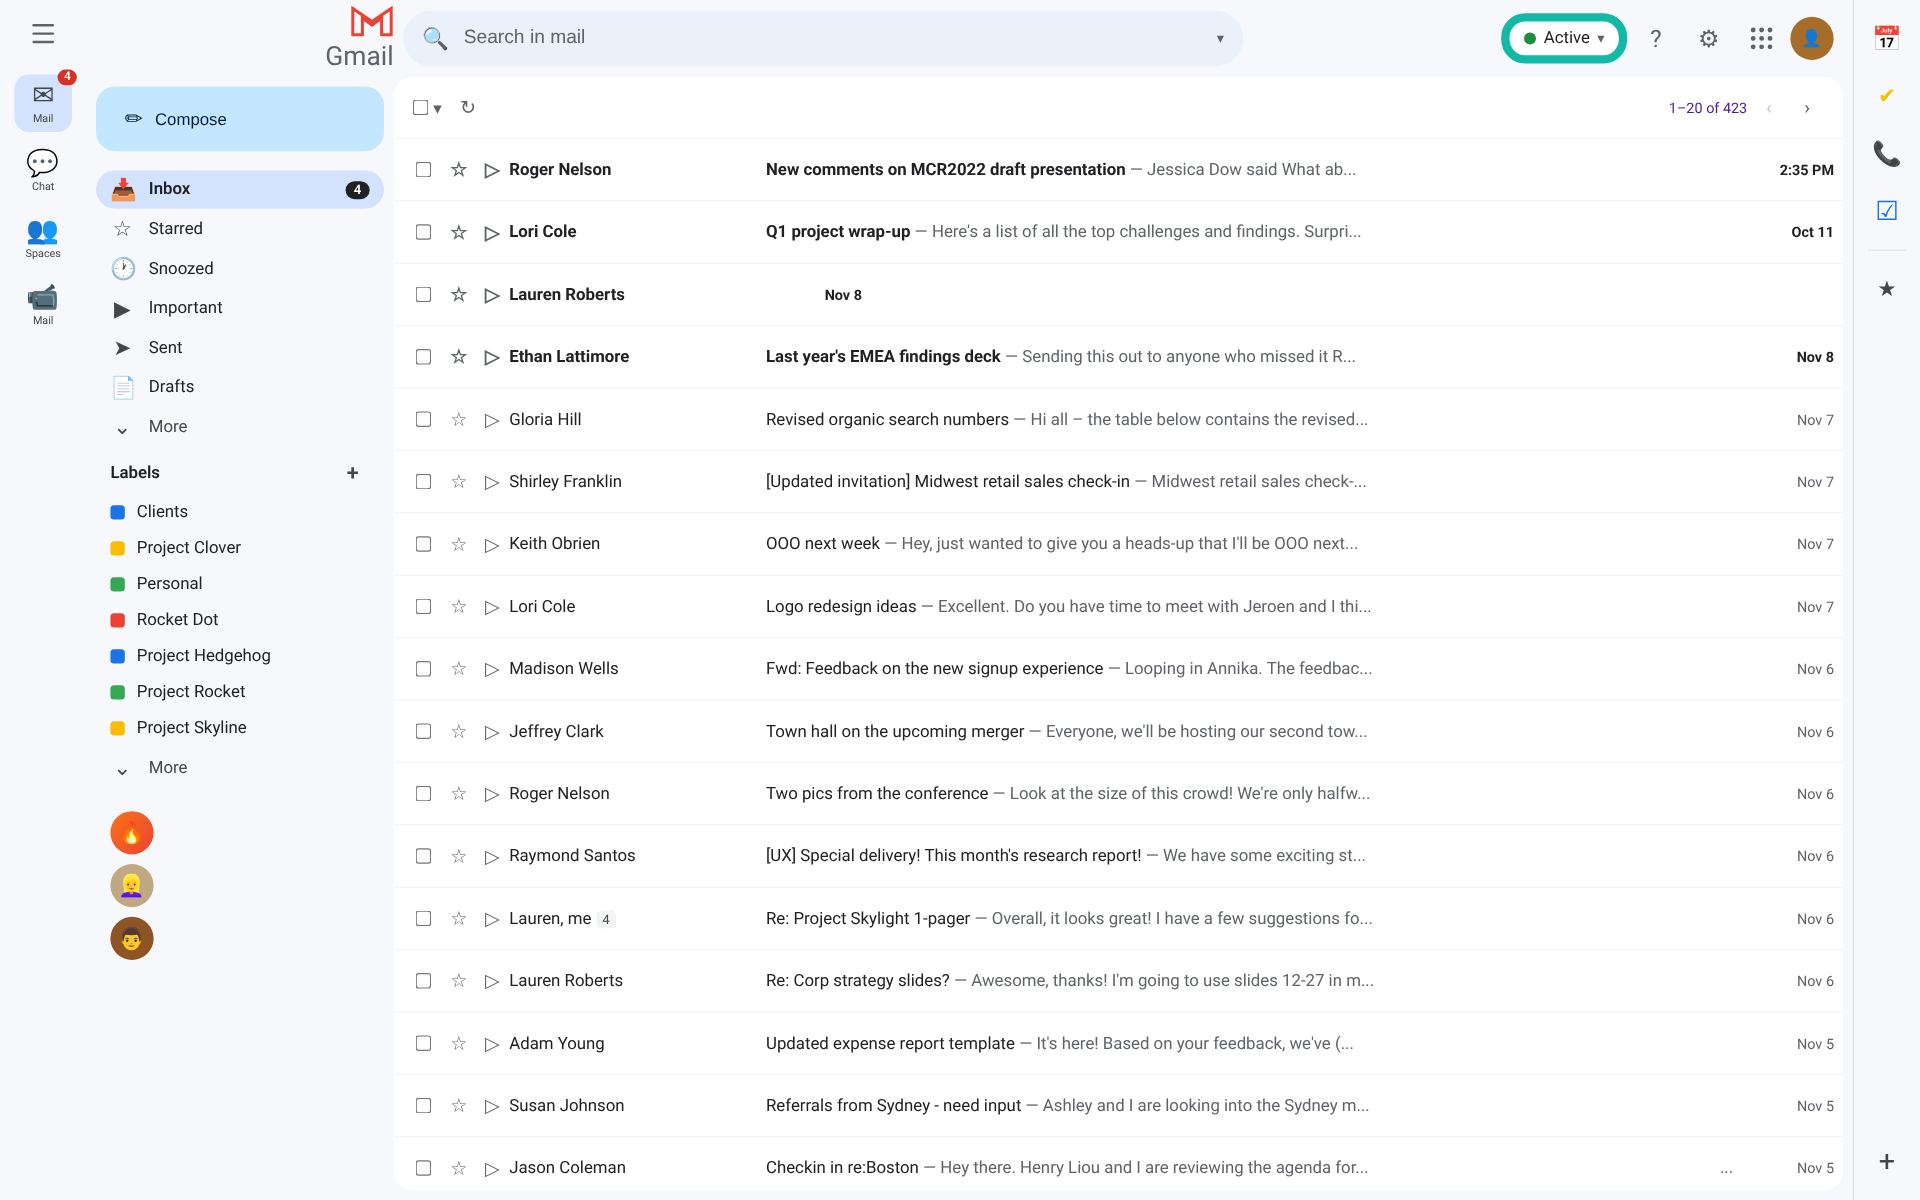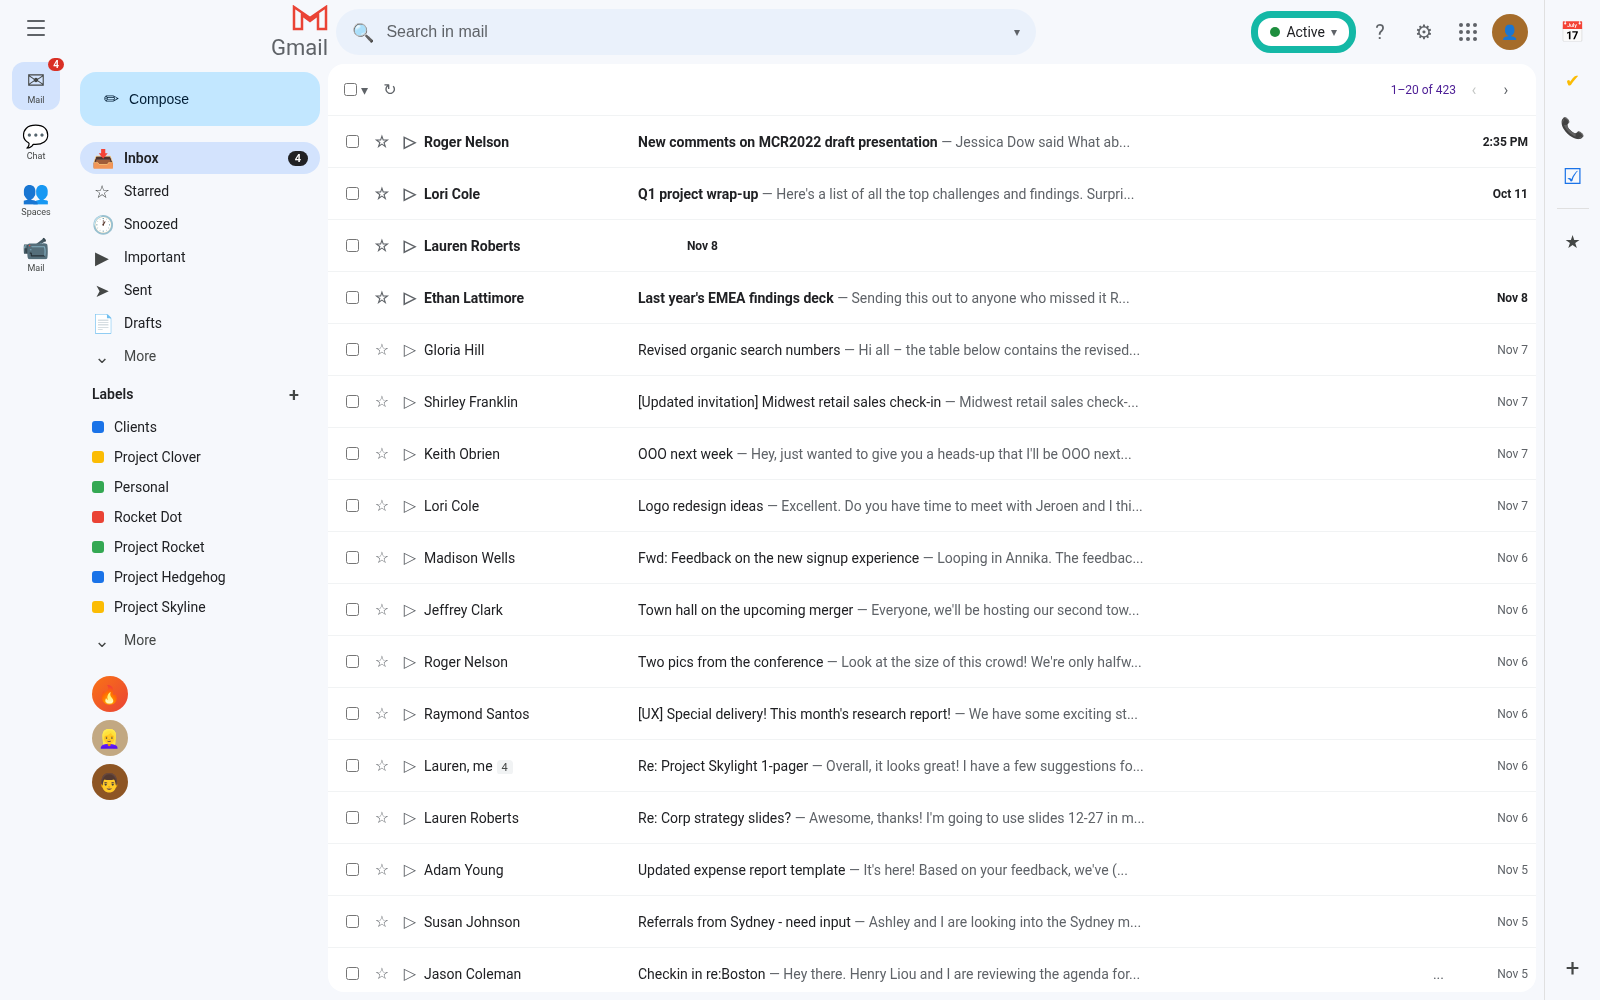--- a/index.html
+++ b/index.html
@@ -230,26 +230,26 @@
             </div>
             <div class="label-item">
               <span class="label-dot" style="background:#34a853;"></span>
               <span>Personal</span>
             </div>
             <div class="label-item">
               <span class="label-dot" style="background:#ea4335;"></span>
               <span>Rocket Dot</span>
             </div>
             <div class="label-item">
+              <span class="label-dot" style="background:#1a73e8;"></span>
+              <span>Project Hedgehog</span>
+            </div>
+            <div class="label-item">
               <span class="label-dot" style="background:#34a853;"></span>
               <span>Project Rocket</span>
-            </div>
-            <div class="label-item">
-              <span class="label-dot" style="background:#1a73e8;"></span>
-              <span>Project Hedgehog</span>
             </div>
             <div class="label-item">
               <span class="label-dot" style="background:#fbbc04;"></span>
               <span>Project Skyline</span>
             </div>
           </div>
         <div class="nav-more" style="margin-top:2px;">
           <span class="nav-item-icon">⌄</span>
           <span>More</span>
         </div>

